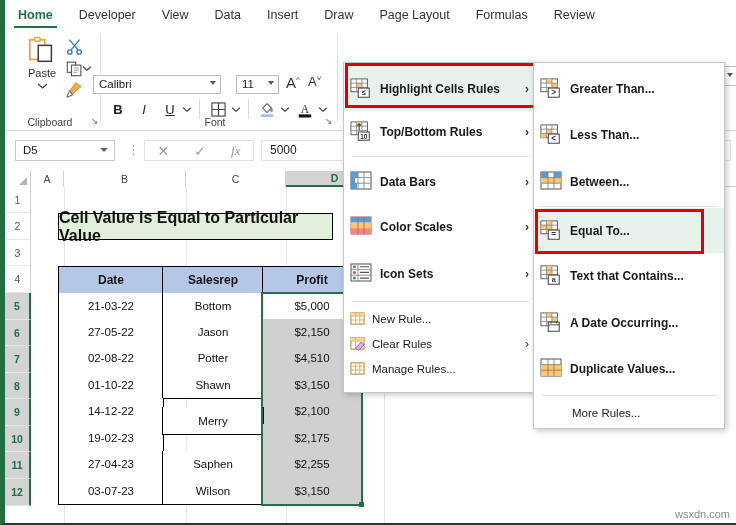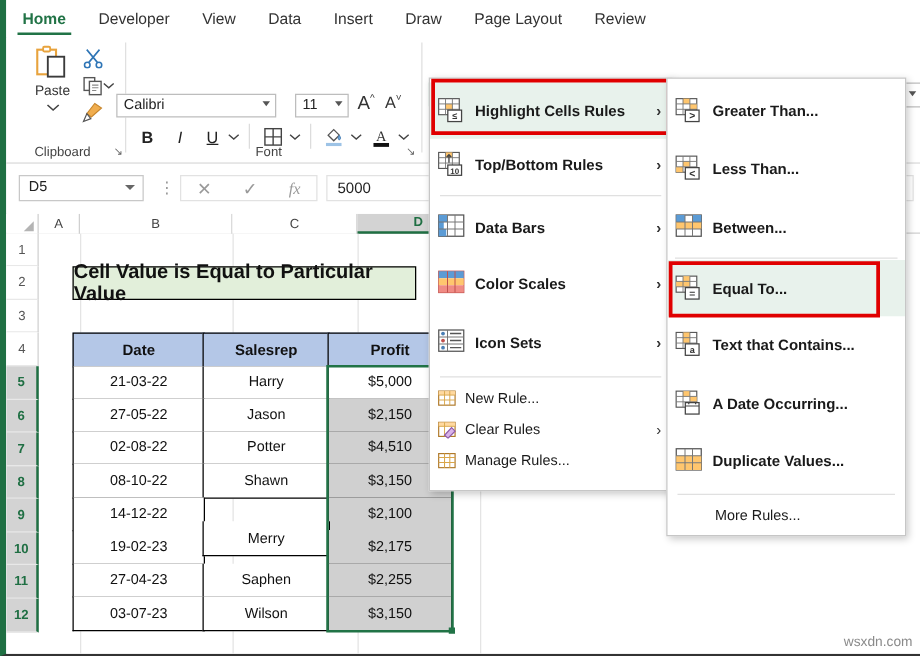--- a/index.html
+++ b/index.html
@@ -259,20 +259,23 @@
         <span>Data</span>
       </div>
     <div class="tab">
         <span>Insert</span>
       </div>
     <div class="tab">
         <span>Draw</span>
       </div>
     <div class="tab">
         <span>Page Layout</span>
+      </div>
+    <div class="tab">
+        <span>Formulas</span>
       </div>
     <div class="tab">
         <span>Review</span>
       </div>
   </div>
 
   <div class="ribbon">
 
     <div class="paste-btn">
       <svg class="clip-ico" viewBox="0 0 32 32">
@@ -526,21 +529,21 @@
         <span>Salesrep</span>
       </div>
     <div class="cell hdr" style="left:257px; top:95px; width:100px; height:28px;">
         <span>Profit</span>
       </div>
 
     <div class="cell body" style="left:53px;  top:122px; width:106px; height:27px;">
         <span>21-03-22</span>
       </div>
     <div class="cell body" style="left:157px; top:122px; width:102px; height:27px;">
-        <span>Harry</span>
+        <span>Bottom</span>
       </div>
     <div class="cell body profit first" style="left:257px; top:122px; width:100px; height:27px;">
         <span>$5,000</span>
       </div>
 
     <div class="cell body" style="left:53px;  top:148px; width:106px; height:27px;">
         <span>27-05-22</span>
       </div>
     <div class="cell body" style="left:157px; top:148px; width:102px; height:27px;">
         <span>Jason</span>
@@ -553,40 +556,40 @@
         <span>02-08-22</span>
       </div>
     <div class="cell body" style="left:157px; top:174px; width:102px; height:27px;">
         <span>Potter</span>
       </div>
     <div class="cell body profit" style="left:257px; top:174px; width:100px; height:27px;">
         <span>$4,510</span>
       </div>
 
     <div class="cell body" style="left:53px;  top:200px; width:106px; height:28px;">
-        <span>08-10-22</span>
+        <span>01-10-22</span>
       </div>
     <div class="cell body" style="left:157px; top:200px; width:102px; height:28px;">
         <span>Shawn</span>
       </div>
     <div class="cell body profit" style="left:257px; top:200px; width:100px; height:28px;">
         <span>$3,150</span>
       </div>
 
     <div class="cell body" style="left:53px;  top:227px; width:106px; height:27px;">
         <span>14-12-22</span>
       </div>
     <div class="cell body profit" style="left:257px; top:227px; width:100px; height:27px;">
         <span>$2,100</span>
       </div>
 
     <div class="cell body" style="left:53px;  top:253px; width:106px; height:28px;">
         <span>19-02-23</span>
       </div>
-    <div class="cell body" style="left:157px; top:246px; width:102px; height:28px;">
+    <div class="cell body" style="left:157px; top:236px; width:102px; height:28px;">
         <span>Merry</span>
       </div>
     <div class="cell body profit" style="left:257px; top:253px; width:100px; height:28px;">
         <span>$2,175</span>
       </div>
 
     <div class="cell body" style="left:53px;  top:280px; width:106px; height:27px;">
         <span>27-04-23</span>
       </div>
     <div class="cell body" style="left:157px; top:280px; width:102px; height:27px;">

